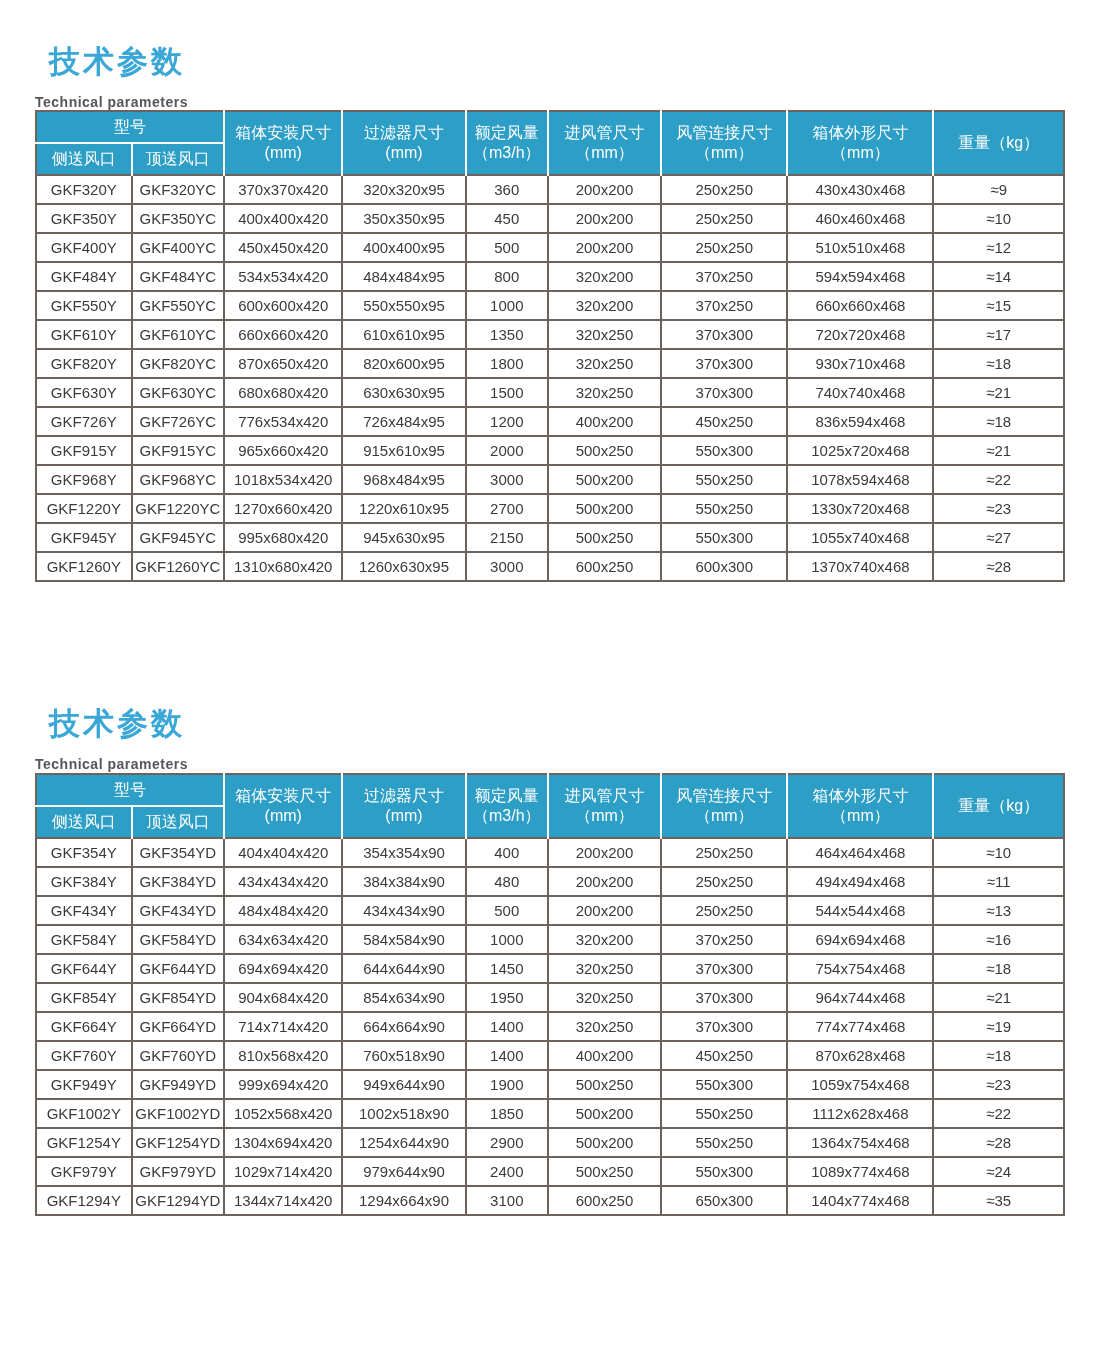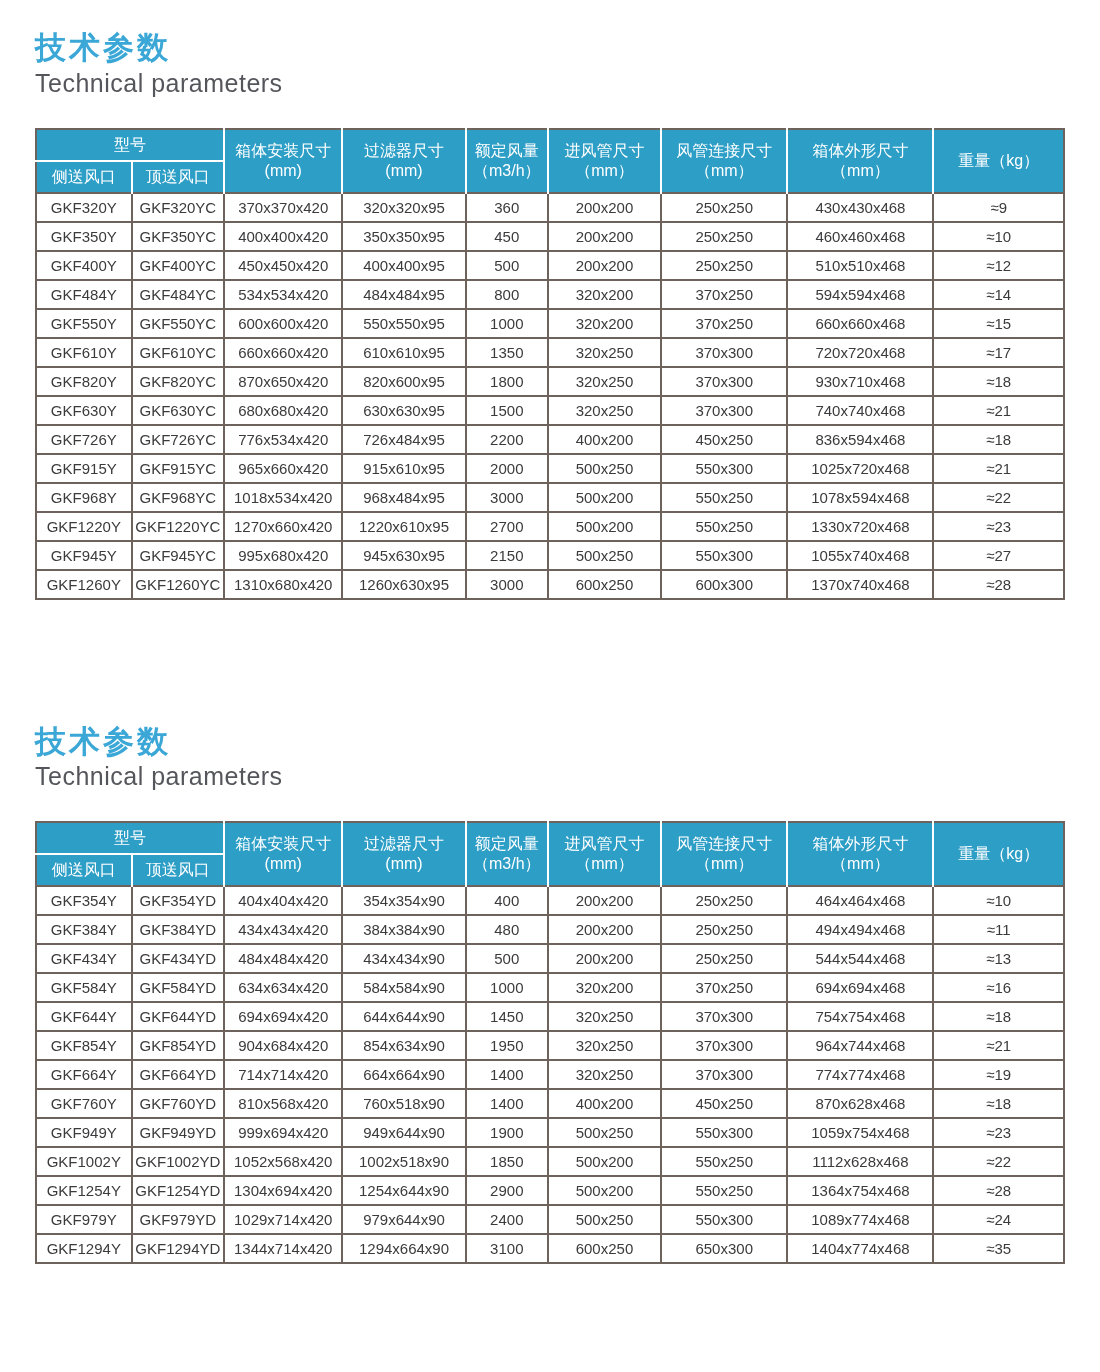--- a/index.html
+++ b/index.html
@@ -17,40 +17,39 @@
     width:1100px;
     min-height:1372px;
     background:var(--page-bg);
     font-family:"Liberation Sans","DejaVu Sans",sans-serif;
     color:var(--cell-text);
   }
   .page{padding:30px 35px 40px 35px;}
   .section{margin:0;}
   .section + .section{margin-top:124px;}
   .title-cn{
-    margin:0;
+    margin:14px;
     font-size:31px;
     font-weight:700;
     letter-spacing:3px;
     color:var(--title-blue);
     line-height:1.15;
   }
   .title-en{
     margin:2px 0 0 0;
-    font-size:25px;
-    font-weight:400;
+    font-size:14px;
+    font-weight:700;
     letter-spacing:0.5px;
     color:var(--subtitle-gray);
     line-height:1.2;
   }
   table.spec{
     width:100%;
     border-collapse:collapse;
     table-layout:fixed;
-    margin-top:30px;
     border:2px solid var(--border);
   }
   table.spec thead th{
     background:var(--header-bg);
     color:var(--header-text);
     font-size:16px;
     font-weight:400;
     border:2px solid #fff;
     border-bottom:none;
     padding:2px 0;
@@ -221,21 +220,21 @@
             <td>320x250</td>
             <td>370x300</td>
             <td>740x740x468</td>
             <td>≈21</td>
           </tr>
           <tr>
             <td>GKF726Y</td>
             <td>GKF726YC</td>
             <td>776x534x420</td>
             <td>726x484x95</td>
-            <td>2200</td>
+            <td>1200</td>
             <td>400x200</td>
             <td>450x250</td>
             <td>836x594x468</td>
             <td>≈18</td>
           </tr>
           <tr>
             <td>GKF915Y</td>
             <td>GKF915YC</td>
             <td>965x660x420</td>
             <td>915x610x95</td>

